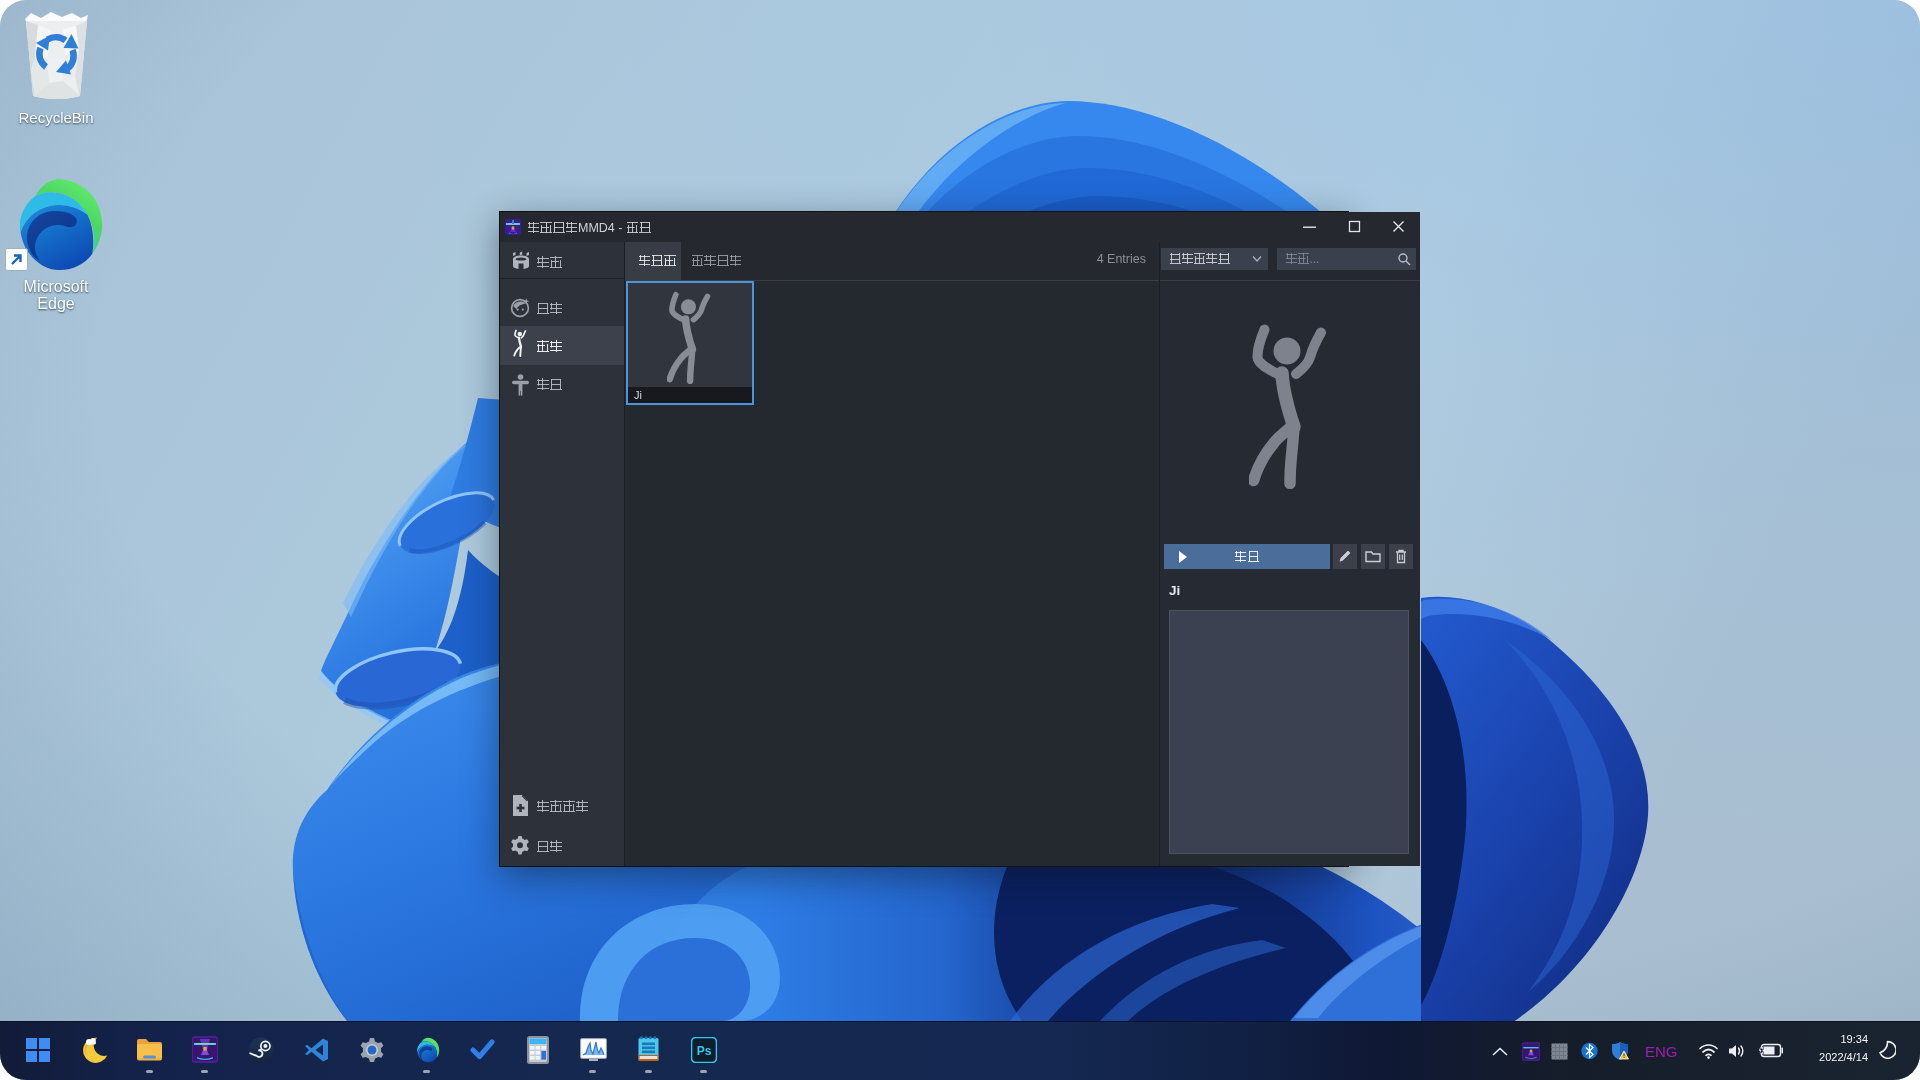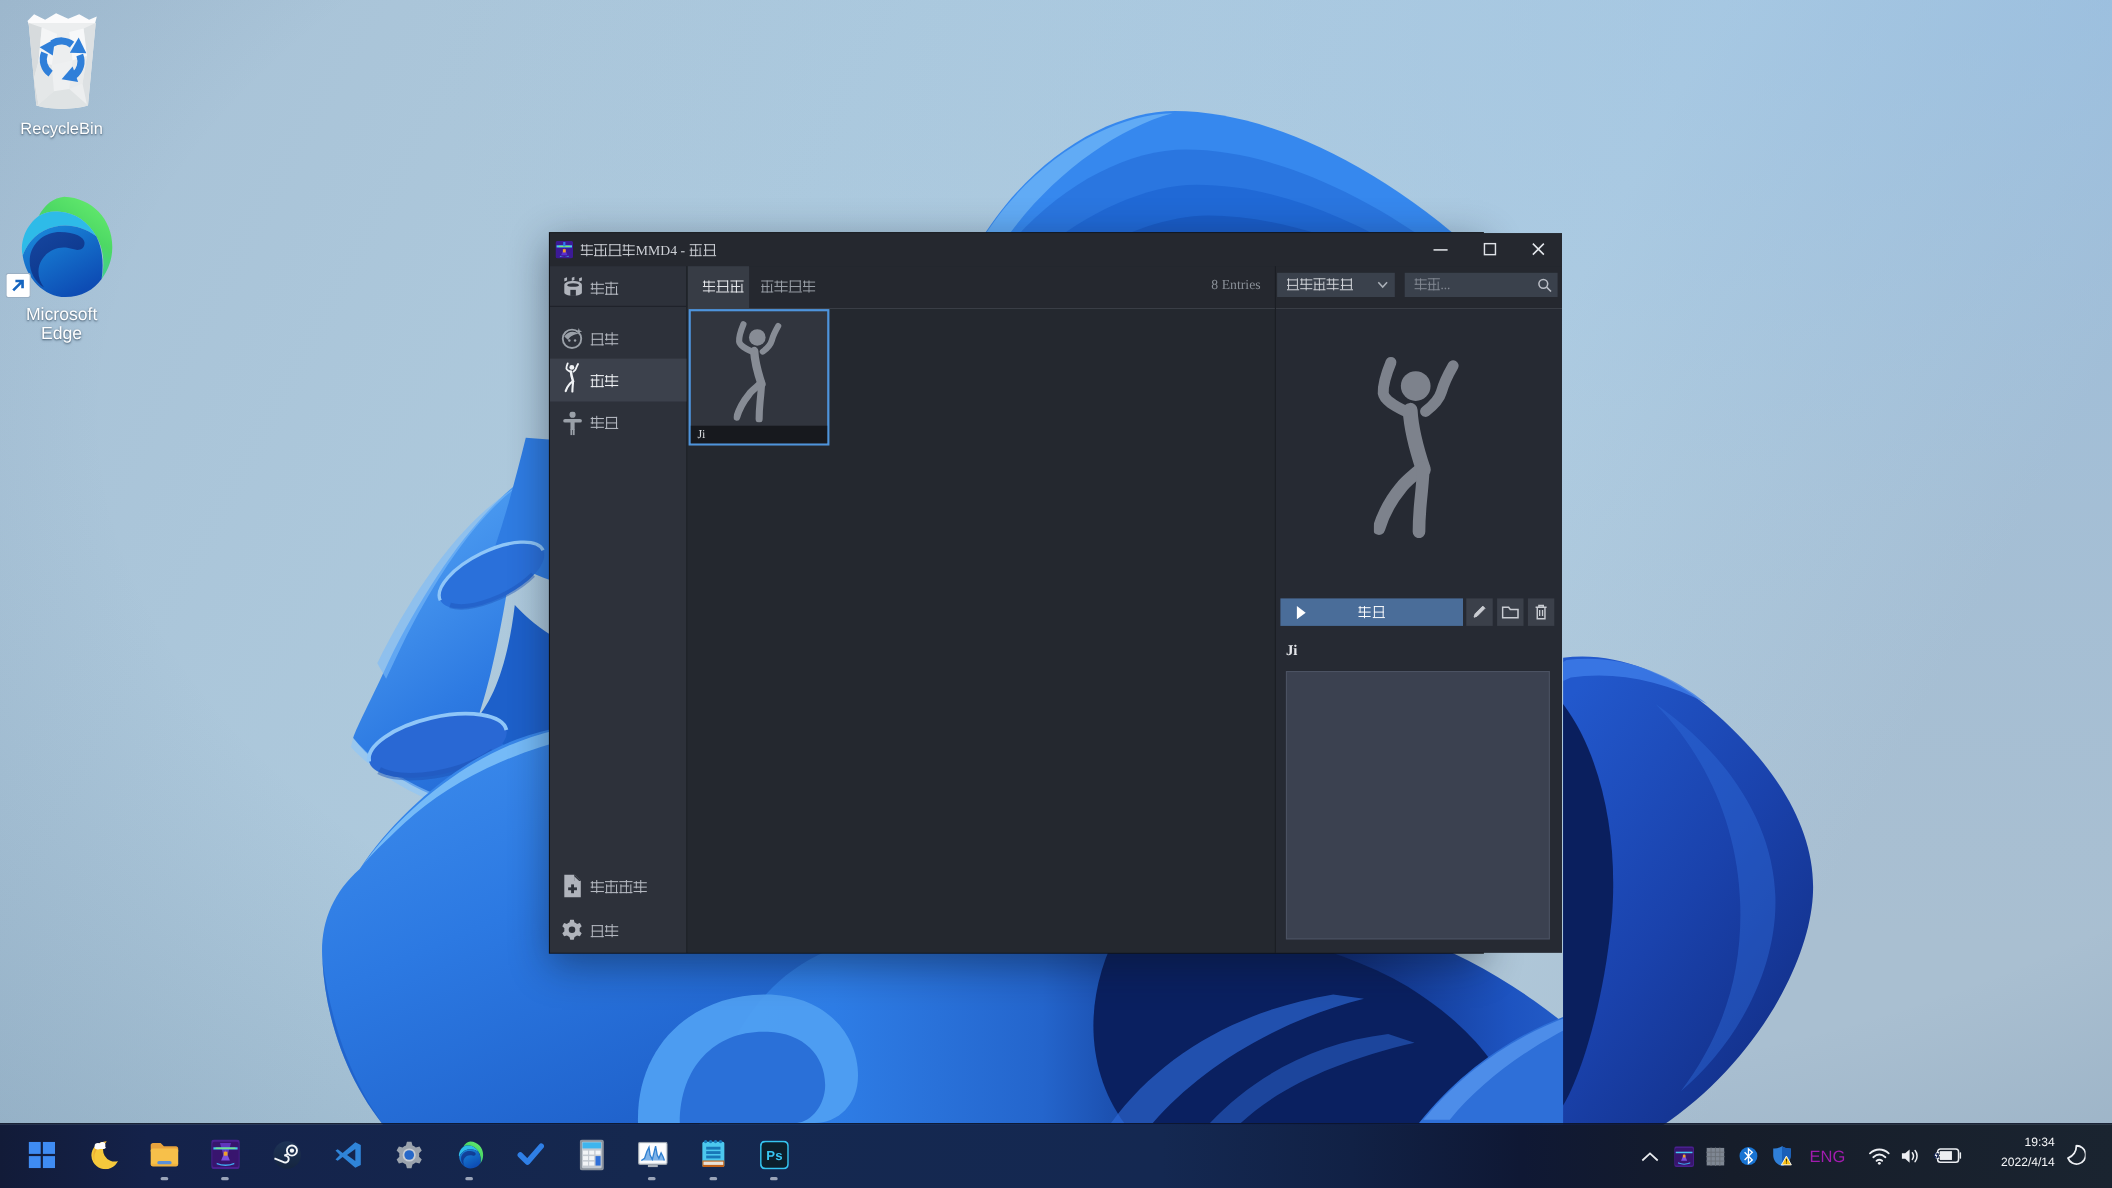--- a/index.html
+++ b/index.html
@@ -1,17 +1,17 @@
 <!DOCTYPE html>
 <html><head>
 <meta charset="utf-8">
 <style>
 * { margin:0; padding:0; box-sizing:border-box; -webkit-font-smoothing:antialiased; }
 html,body { width:1920px; height:1080px; overflow:hidden; font-family:"Liberation Sans", sans-serif; }
-#stage { position:relative; width:1920px; height:1080px; overflow:hidden; }
+#stage { position:relative; width:1920px; height:1080px; overflow:hidden;border-radius:26px; }
 .abs { position:absolute; }
 
 .k,.k2,.k3 { display:inline-block; width:0.92em; height:0.92em; margin:0 0.05em; vertical-align:-0.08em; background-repeat:no-repeat; }
 .k { background-image:
   linear-gradient(currentColor,currentColor),
   linear-gradient(currentColor,currentColor),
   linear-gradient(currentColor,currentColor),
   linear-gradient(currentColor,currentColor),
   linear-gradient(currentColor,currentColor);
   background-size:100% 8%,100% 8%,100% 8%,8% 100%,8% 55%;
@@ -181,21 +181,21 @@
         <circle cx="38" cy="30" r="13.5" stroke="none"></circle>
         <path fill="none" d="M 33 52 C 34 72 40 91 45 106" stroke-width="13.5"></path>
         <path fill="none" d="M 29 53 C 19 48 9.5 43 8.5 36.5 C 8 27 12 17 15.5 8.5" stroke-width="10"></path>
         <path fill="none" d="M 47 53 C 55 47 59.5 42 61.5 35 C 63.5 27.5 68 18.5 72 11.5" stroke-width="10"></path>
         <path fill="none" d="M 44 104 C 38 110 29 116 24.5 122.5 C 15 134 8 148 4.5 159.5" stroke-width="11.5"></path>
         <path fill="none" d="M 45 104 C 44.5 115 43.5 125 42.5 134.5 C 41.5 145 41 154 41 162.5" stroke-width="11.5"></path>
       </g>
     </defs>
   </svg>
 
-  <div class="abs" style="left:499px;top:211px;width:850px;height:656px;background:#101216;box-shadow:0 10px 34px rgba(10,20,35,.45);font-family:Liberation Serif, serif;">
+  <div class="abs" style="left:499px;top:211px;width:850px;height:656px;background:#101216;box-shadow:0 10px 34px rgba(10,20,35,.45);">
     <div class="abs" style="left:1px;top:1px;width:920px;height:654px;background:#24282f;">
 
       <div class="abs" style="left:0;top:0;width:920px;height:30px;background:#25282f;"></div>
       <svg class="abs" style="left:5px;top:7px" width="16" height="16" viewBox="0 0 16 16">
         <rect width="16" height="16" rx="2" fill="#3c1a96"></rect>
         <rect x="1" y="4" width="14" height="2" fill="#46c8f0"></rect>
         <rect x="3" y="4.5" width="10" height="1" fill="#7ce86a"></rect>
         <rect x="7" y="1" width="2" height="4" fill="#2f7fe8"></rect>
         <path d="M 5 13 L 8 6.5 L 11 13 Z" fill="#5a2fd0"></path>
         <rect x="6.7" y="7.5" width="2.6" height="3" fill="#f0a028"></rect>
@@ -212,21 +212,21 @@
         </svg>
       <svg class="abs" style="left:892px;top:8px" width="14" height="14">
           <path d="M 1.5 1.5 L 11.5 11.5 M 11.5 1.5 L 1.5 11.5" stroke="#e4e7ec" stroke-width="1.4"></path>
         </svg>
 
       <div class="abs" style="left:125px;top:30px;width:795px;height:39px;background:#25282f;"></div>
       <div class="abs" style="left:125px;top:30px;width:56px;height:39px;background:#373c45;"></div>
       <div class="abs" style="left:125px;top:68px;width:795px;height:1px;background:#3a3e46;"></div>
       <div class="abs" style="left:138px;top:42px;font-size:12.5px;color:#e8eaee;"><span class="k"></span><span class="k3"></span><span class="k2"></span></div>
       <div class="abs" style="left:191px;top:42px;font-size:12.5px;color:#9aa0a8;"><span class="k2"></span><span class="k"></span><span class="k3"></span><span class="k"></span></div>
-      <div class="abs" style="left:560px;top:40px;width:86px;text-align:right;font-size:12.5px;color:#8a9098;">8 Entries</div>
+      <div class="abs" style="left:560px;top:40px;width:86px;text-align:right;font-size:12.5px;color:#8a9098;">4 Entries</div>
       <div class="abs" style="left:661px;top:36px;width:107px;height:22px;background:#3a414c;color:#d2d5da;font-size:12px;line-height:22px;padding-left:8px;"><span class="k3"></span><span class="k"></span><span class="k2"></span><span class="k"></span><span class="k3"></span>
         <svg class="abs" style="right:6px;top:7px" width="10" height="8">
             <path d="M 1 1.5 L 5 6 L 9 1.5" stroke="#aab0b8" stroke-width="1.4" fill="none"></path>
           </svg>
       </div>
       <div class="abs" style="left:777px;top:36px;width:139px;height:22px;background:#3a414c;color:#83899377;font-size:12px;line-height:22px;padding-left:8px;"><span style="color:#838993"><span class="k"></span><span class="k2"></span>...</span>
         <svg class="abs" style="right:5px;top:4px" width="14" height="14">
             <circle cx="6" cy="6" r="4" stroke="#b9bdc5" stroke-width="1.4" fill="none"></circle>
             <path d="M 9 9 L 13 13" stroke="#b9bdc5" stroke-width="1.4"></path>
           </svg>

